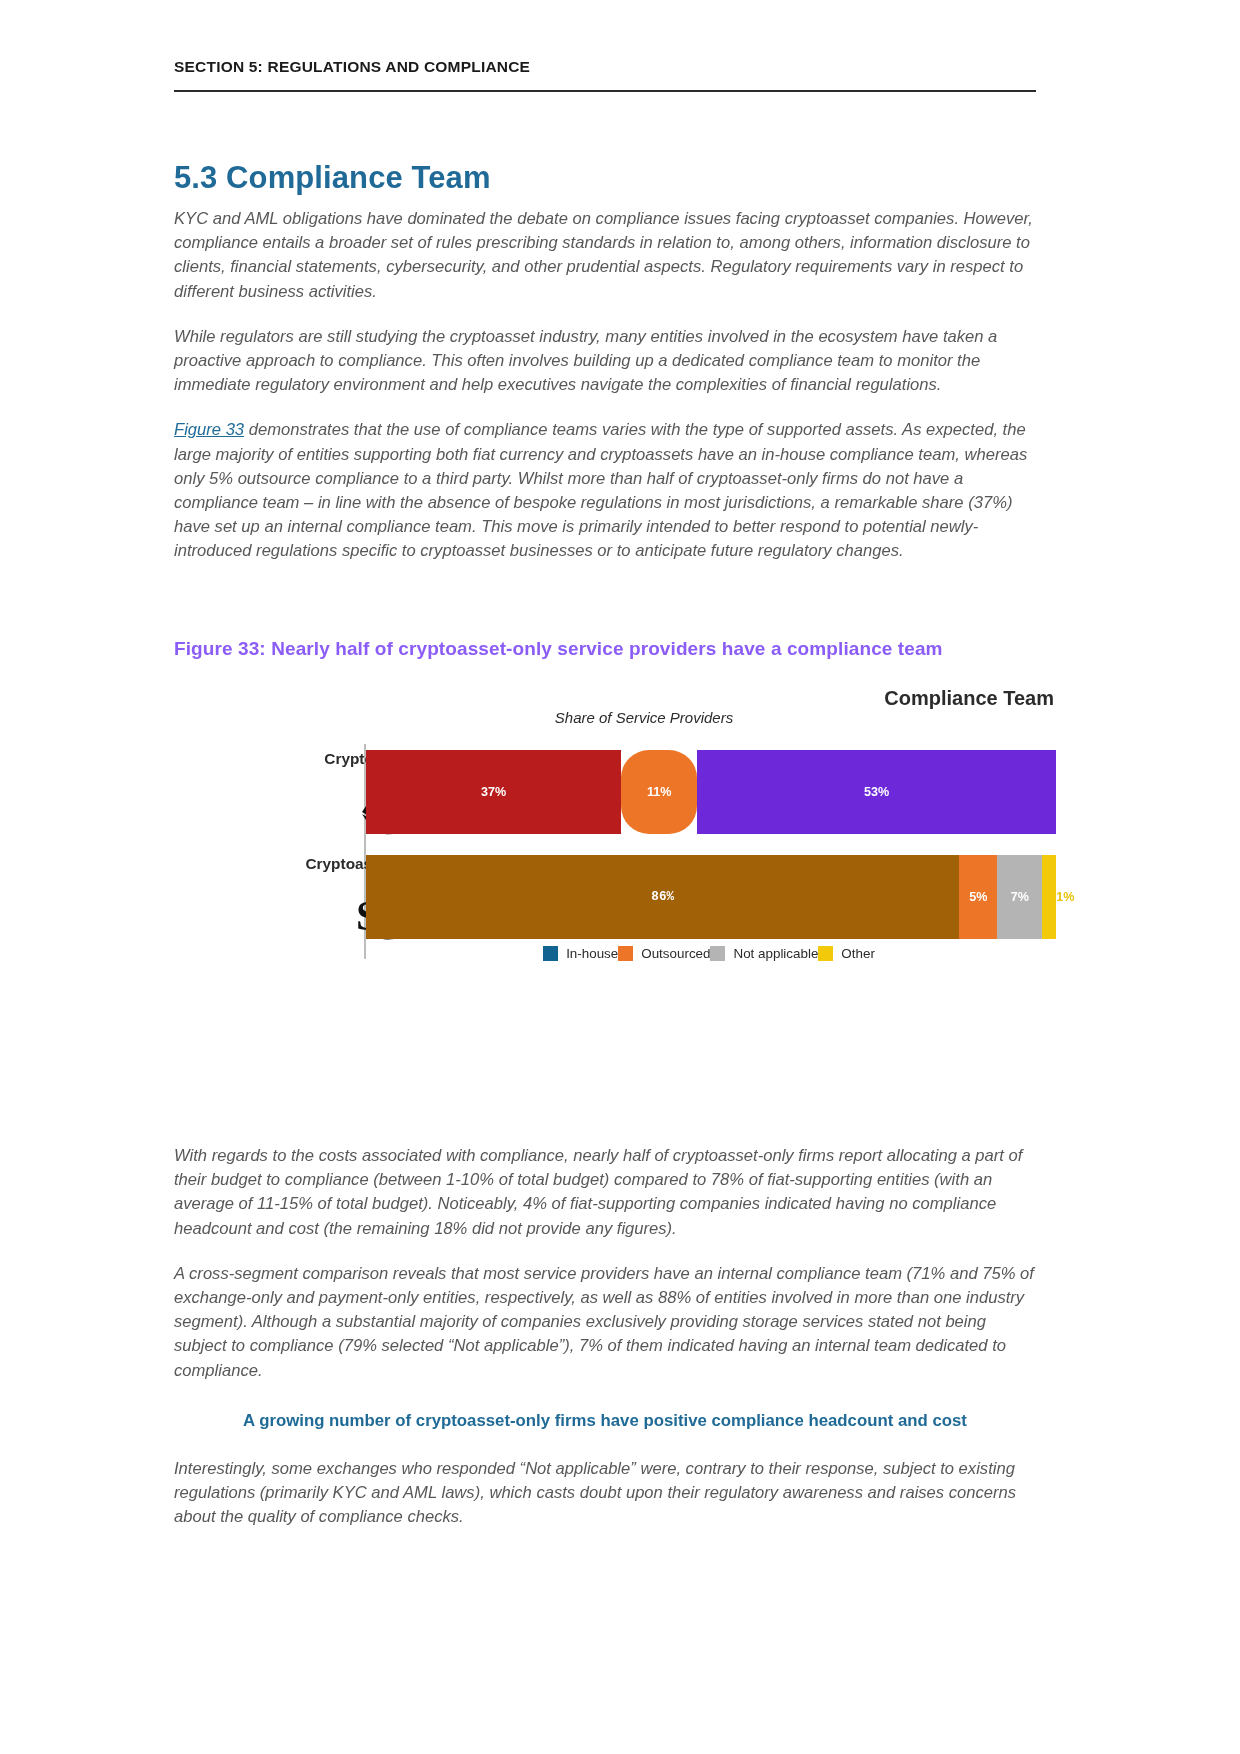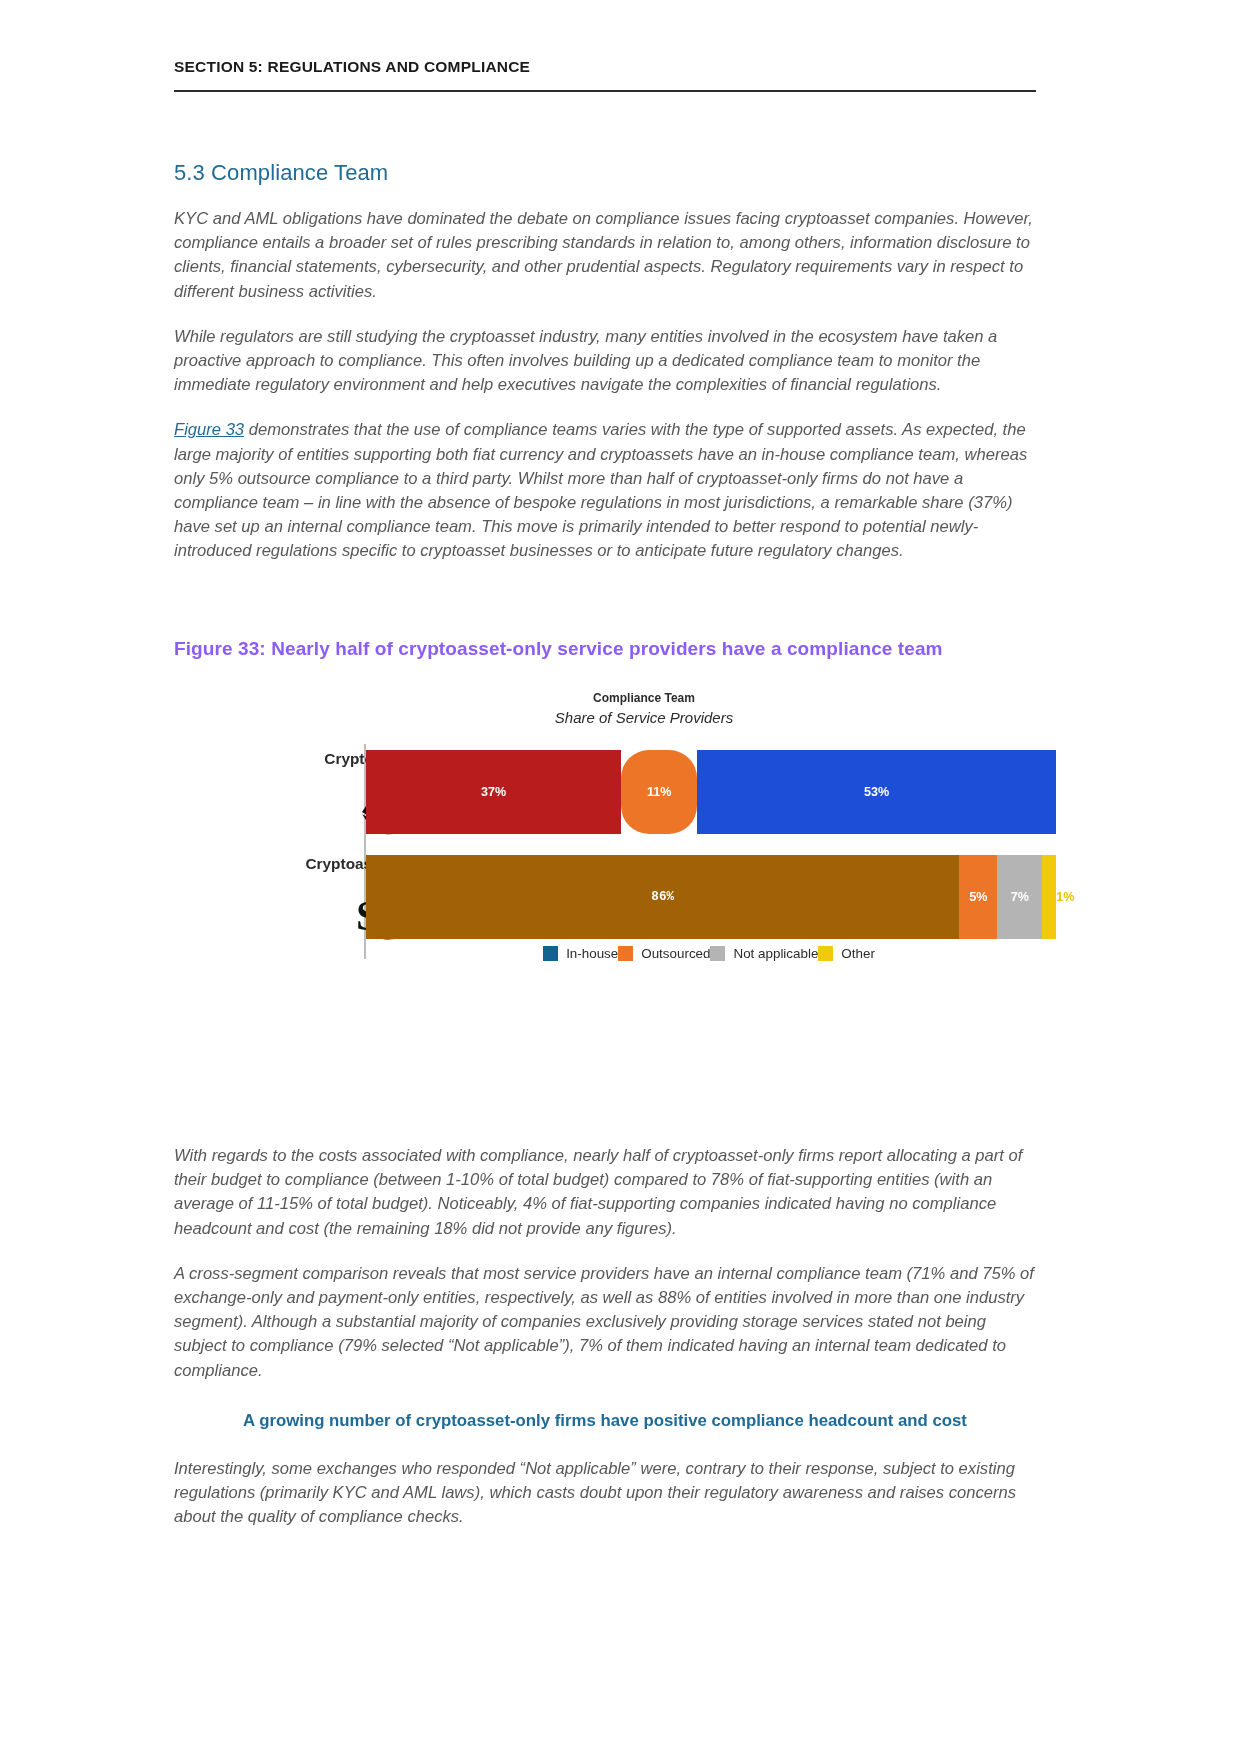--- a/index.html
+++ b/index.html
@@ -23,21 +23,21 @@
     color:#1a1a1a; white-space:nowrap;
   }
   .runhead-rule {
     position:absolute; left:126px; top:90px; width:862px; height:1.6px;
     background:#2b2b2b;
   }
 
   
   .h-section {
     position:absolute; left:126px; top:160px; width:880px;
-    font-size:22px; font-weight:400; color:#1f6a96; letter-spacing:.1px;
+    font-size:31px; font-weight:700; color:#1f6a96; letter-spacing:.1px;
   }
   .body-col { position:absolute; left:126px; width:862px; }
   p.para {
     margin:0 0 21px 0;
     font-size:16.6px;
     line-height:24.2px;
     color:#58585a;
     font-weight:300;
     text-align:left;
     font-style:italic;
@@ -49,21 +49,21 @@
   }
   .pullquote {
     display:block; text-align:center;
     font-size:16.8px; font-weight:700; color:#1f6a96;
     margin:26px 0 24px 0; line-height:24px;
   }
 
   
   .chart { position:absolute; left:126px; top:688px; width:880px; height:400px; }
   .chart-title-wrap { text-align:center; padding-left:60px; }
-  .chart-title { font-size:12px; font-weight:700; color:#2b2b2b; line-height:20px; }
+  .chart-title { font-size:20px; font-weight:700; color:#2b2b2b; line-height:20px;text-align:right; }
   .chart-sub   { font-size:15px; font-style:italic; color:#2b2b2b; line-height:20px; }
 
   .plot { position:relative; margin-top:16px; height:215px; }
   .axis-line {
     position:absolute; left:190px; top:0; width:1.8px; height:215px;
     background:#bdbdbd;
   }
   .rowgroup { position:absolute; left:0; width:880px; }
   .rowlabel {
     position:absolute; right:604px; text-align:right; width:230px;
@@ -138,21 +138,21 @@
 
             <path d="M22,16 A24,24 0 0 1 52,13" fill="none" stroke="#111" stroke-width="2.6"></path>
             <polygon points="52,8 60,14 50,18" fill="#111"></polygon>
             <path d="M52,56 A24,24 0 0 1 22,50" fill="none" stroke="#111" stroke-width="2.6"></path>
             <polygon points="24,46 20,56 30,54" fill="#111"></polygon>
           </svg>
         </div>
         <div class="bar" style="top:6px; width:690px;">
           <div class="seg" style="width:37%; background:#b91c1c;">37%</div>
           <div class="seg" style="width:11%; background:#ec7527;border-radius:28px;">11%</div>
-          <div class="seg" style="width:52%; background:#1d4ed8;">53%</div>
+          <div class="seg" style="width:52%; background:#6d28d9;">53%</div>
         </div>
       </div>
 
       <div class="rowgroup" style="top:112px;">
         <div class="rowlabel" style="top:-1px;">Cryptoassets &amp; Fiat</div>
         <div class="rowicon" style="top:24px; width:96px; height:62px;">
           <svg viewBox="0 0 96 62" width="96" height="62" aria-hidden="true">
 
             <text x="8" y="50" font-family="'Liberation Serif',serif" font-size="42" font-weight="700" fill="#111">S</text>
             <rect x="19" y="10" width="3" height="44" fill="#111"></rect>

